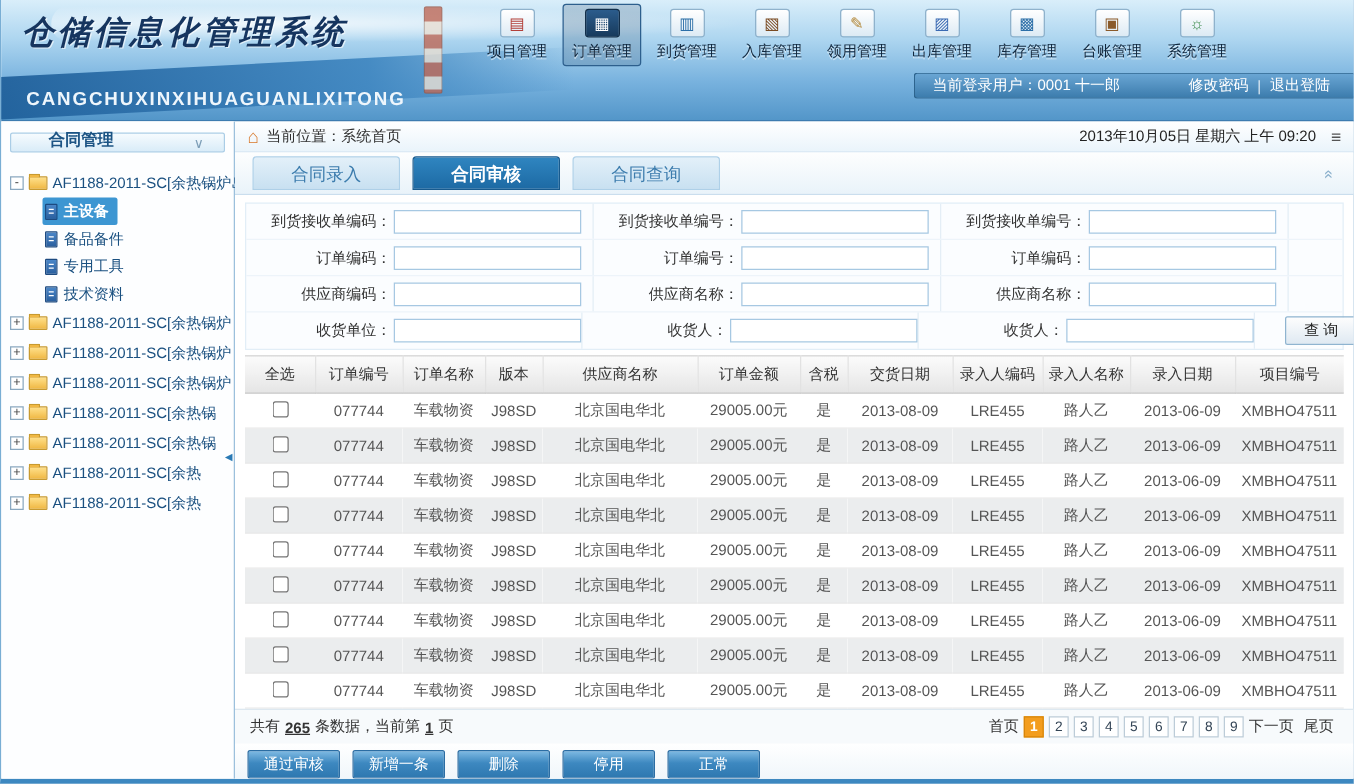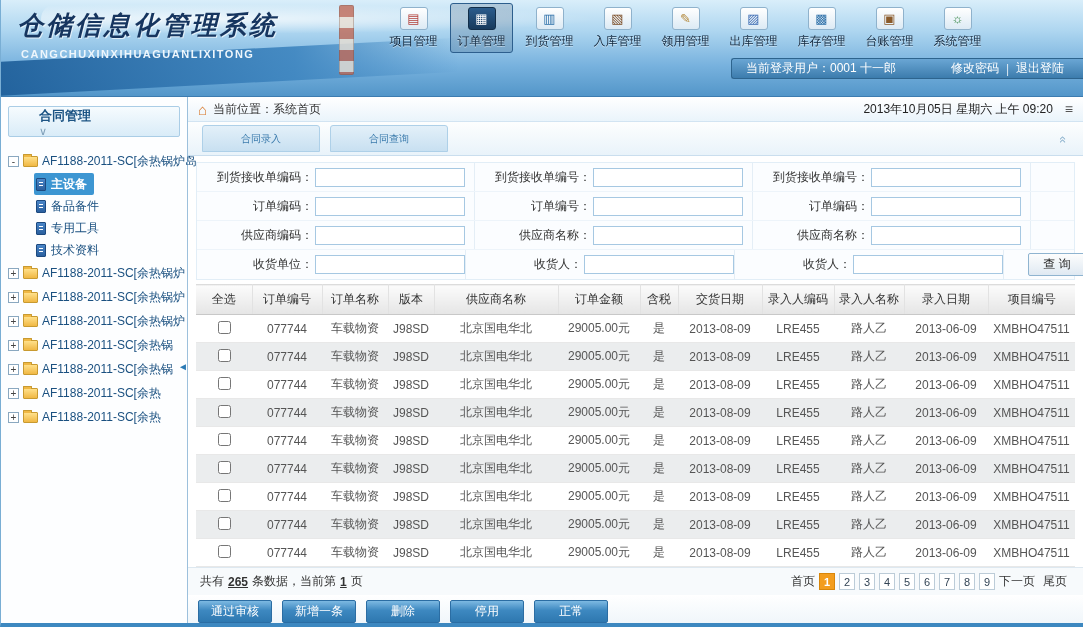--- a/index.html
+++ b/index.html
@@ -11,21 +11,21 @@
   .top-header { position:relative; height:97px; flex:none; overflow:hidden; border-bottom:1px solid #3d7cb0;
     background:linear-gradient(180deg,#d9eefa 0%,#aed6f0 32%,#78b2de 68%,#5396c9 100%); }
   .top-header::before { content:""; position:absolute; left:40px; top:4px; width:560px; height:30px; border-radius:20px;
     background:radial-gradient(ellipse at 30% 50%, rgba(255,255,255,.75), rgba(255,255,255,0) 70%); }
   .logo-wave { position:absolute; left:-12px; top:50px; width:470px; height:34px; transform:skewY(-3deg);
     background:linear-gradient(90deg,#1d5d98,#3f86c0 65%, rgba(63,134,192,0)); opacity:.92; }
   .chimney { position:absolute; left:338px; top:5px; width:15px; height:70px; border-radius:2px; opacity:.8;
     background:repeating-linear-gradient(180deg,#c06a58 0 11px,#e9dfd3 11px 22px); border:1px solid rgba(100,60,50,.35); }
   .logo-title { position:absolute; left:16px; top:8px; font-size:26px; font-weight:bold; font-style:italic;
     color:#16355f; letter-spacing:3px; text-shadow:1px 1px 0 rgba(255,255,255,.65); }
-  .logo-subtitle { position:absolute; left:20px; top:48px; font-size:11px; font-weight:bold; color:#eef6fc; letter-spacing:1.5px; }
+  .logo-subtitle { position:absolute; left:20px; top:71px; font-size:15px; font-weight:bold; color:#eef6fc; letter-spacing:1.5px; }
   .top-nav { position:absolute; top:3px; right:94px; display:flex; gap:5px; }
   .nav-item { width:63px; padding:3px 0 2px; display:flex; flex-direction:column; align-items:center; gap:3px;
     border:1px solid transparent; border-radius:3px; cursor:pointer; }
   .nav-item.active { background:rgba(20,50,85,.18); border-color:#2d5f8d; }
   .nav-icon { width:28px; height:23px; border:1px solid #8fb2cc; border-radius:3px;
     background:linear-gradient(180deg,#ffffff,#dceaf4); display:flex; align-items:center; justify-content:center;
     font-size:13px; line-height:1; }
   .nav-item.active .nav-icon { background:linear-gradient(180deg,#2b5c8c,#173a5c); border-color:#122e49; color:#fff !important; }
   .nav-label { font-size:12px; color:#10263c; white-space:nowrap; text-shadow:0 1px 0 rgba(255,255,255,.55);font-family:Liberation Serif, serif; }
   .user-bar { position:absolute; top:58px; right:0; height:21px; width:352px; display:flex; align-items:center;
@@ -33,23 +33,23 @@
     border-radius:3px 0 0 3px; background:linear-gradient(180deg,#6aa6d4,#3c7cad); }
   .user-bar .cur-user { margin-right:auto; }
   .user-bar .ub-link { cursor:pointer; margin:0 7px; }
   .user-bar .ub-sep { opacity:.8; }
 
   
   .content-row { flex:1; display:flex; overflow:hidden; }
 
   
   .sidebar { width:187px; flex:none; background:#fdfeff; border-right:1px solid #9cc0dc; position:relative; }
-  .sidebar-header { margin:9px 7px 6px; height:31px; border:1px solid #aacde6; border-radius:2px;
-    background:linear-gradient(180deg,#f6fbfe,#d9ecf8); display:flex; align-items:flex-start; justify-content:space-between;
-    padding:0 16px 0 30px; cursor:pointer;flex-direction:column; }
+  .sidebar-header { margin:9px 7px 6px; height:16px; border:1px solid #aacde6; border-radius:2px;
+    background:linear-gradient(180deg,#f6fbfe,#d9ecf8); display:flex; align-items:flex-end; justify-content:space-between;
+    padding:0 16px 0 30px; cursor:pointer; }
   .sidebar-title { font-size:13px; font-weight:bold; color:#1c5484; }
   .sidebar-chevron { color:#7e9fb8; font-size:11px; }
   .tree { padding:6px 4px 0 7px; }
   .tree-item { display:flex; align-items:center; gap:4px; height:24px; cursor:pointer; white-space:nowrap; }
   .tree-child { display:flex; align-items:center; gap:5px; height:22px; margin-left:26px; cursor:pointer;
     width:fit-content; padding:1px 7px 1px 2px; border-radius:2px; }
   .tree-child.selected { background:#3d96d2; }
   .tree-child.selected .tree-label { color:#fff; font-weight:bold; }
   .expander { width:11px; height:11px; flex:none; border:1px solid #8aa8c0; background:#fff; font-size:10px;
     line-height:9px; text-align:center; color:#444; cursor:pointer; }
@@ -68,21 +68,21 @@
   
   .main { flex:1; min-width:0; display:flex; flex-direction:column; background:#fff; overflow:hidden; }
   .breadcrumb-bar { height:25px; flex:none; display:flex; align-items:center; gap:6px; padding:0 10px;
     background:linear-gradient(180deg,#ffffff,#eaf4fb); border-bottom:1px solid #d2e4f2; color:#333; }
   .home-icon { color:#d8782a; font-size:15px; line-height:1; }
   .bc-datetime { margin-left:auto; color:#222; }
   .menu-icon { color:#555; font-size:14px; margin-left:6px; cursor:pointer; }
 
   .tabs-row { height:34px; flex:none; display:flex; align-items:flex-end; gap:10px; padding:0 14px;
     background:linear-gradient(180deg,#fdfefe,#e9f3fa); border-bottom:1px solid #cadeee; position:relative; }
-  .tab { width:118px; height:27px; line-height:26px; text-align:center; font-size:10px; margin-bottom:3px;
+  .tab { width:118px; height:27px; line-height:26px; text-align:center; font-size:14px; margin-bottom:3px;
     border-radius:3px 3px 0 0; cursor:pointer; background:linear-gradient(180deg,#e3f0f9,#c8e0f1);
     border:1px solid #aed0e8; color:#3c7cad; }
   .tab.active { background:linear-gradient(180deg,#2f85c0,#1d6aa4); border-color:#175a8e; color:#fff; font-weight:bold; }
   .panel-collapse { position:absolute; right:16px; top:10px; color:#8ab0cc; font-size:13px;
     transform:rotate(90deg); cursor:pointer; }
 
   .search-form { margin:6px 8px 2px; border:1px solid #e2eef7; background:#fbfdff; flex:none; }
   .form-row { display:flex; height:29px; align-items:center; border-bottom:1px solid #edf4fa; }
   .form-row:last-child { border-bottom:none; }
   .form-cell { width:278px; display:flex; align-items:center; border-right:1px solid #e4eef6; height:100%; }
@@ -249,20 +249,21 @@
 
       <div class="breadcrumb-bar">
         <span class="home-icon">⌂</span>
         <span>当前位置：系统首页</span>
         <span class="bc-datetime">2013年10月05日 星期六 上午 09:20</span>
         <span class="menu-icon">≡</span>
       </div>
 
       <div class="tabs-row">
         <div class="tab">合同录入</div>
+          <div class="tab active">合同审核</div>
           <div class="tab">合同查询</div>
           <span class="panel-collapse">«</span>
       </div>
 
       <div class="search-form">
           <div class="form-row">
             <div class="form-cell">
               <span class="form-label">到货接收单编码：</span>
               <input class="form-input" style="">
             </div>

